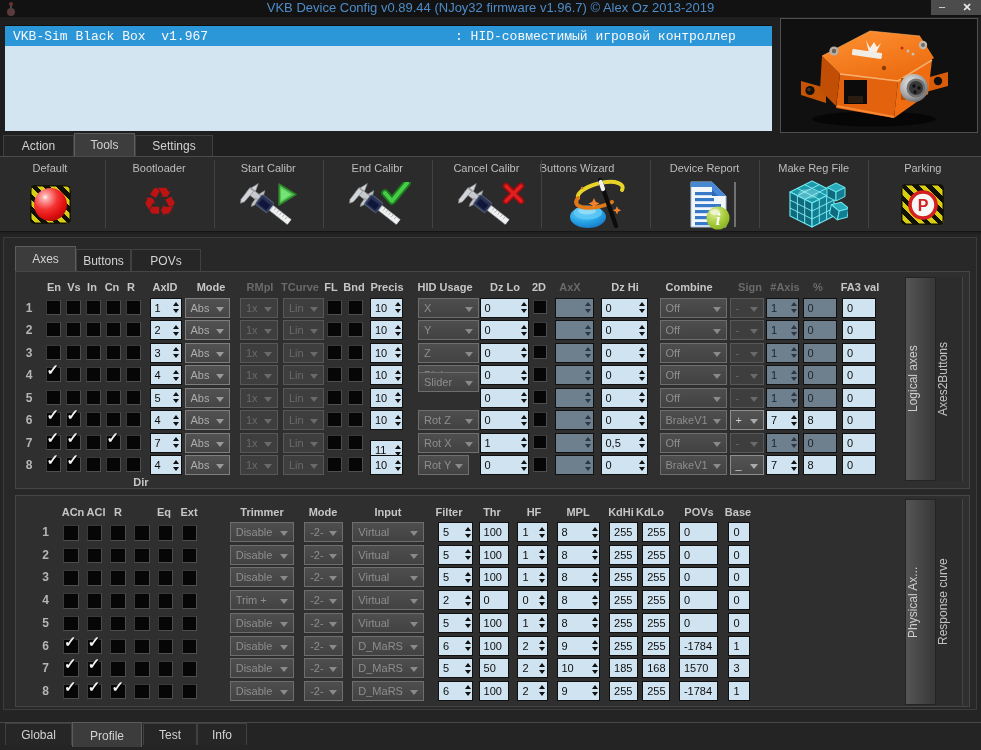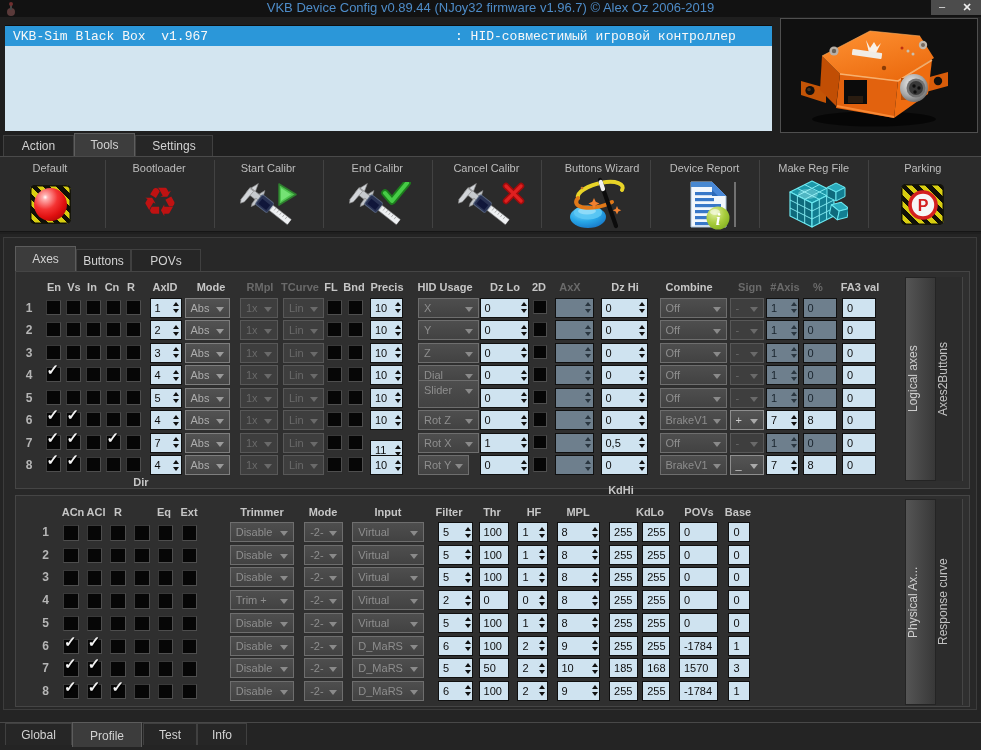--- a/index.html
+++ b/index.html
@@ -13,21 +13,21 @@
 .dd{position:absolute;background:linear-gradient(#4f4f4f,#424242);border:1px solid #7a7a7a;font-size:11px;padding:3px 0 0 5px}
 .dar{position:absolute;right:5px;top:8px;width:0;height:0;border-left:4px solid transparent;border-right:4px solid transparent;border-top:5px solid #9a9a9a}
 .hd{position:absolute;width:120px;text-align:center;font-size:11px;font-weight:bold;letter-spacing:0}
 .rl{position:absolute;width:30px;text-align:center;font-size:12px;font-weight:bold;color:#b5b5b5}
 .tab{position:absolute;background:#262626;border:1px solid #404040;border-bottom:none;color:#d2d2d2;font-size:12px;text-align:center}
 .vt{position:absolute;writing-mode:vertical-rl;transform:rotate(180deg);text-align:center;font-size:12px;color:#cdcdcd}
 .lbl{position:absolute;text-align:center;font-size:11px;color:#bdbdbd}
 
 </style></head><body>
 <div class="ab" style="left:0;top:0;width:981px;height:17px;background:#121212"></div>
-<div class="ab" style="left:0;top:0;width:981px;height:17px;text-align:center;font-size:13px;color:#4e8cc8;padding-top:0px">VKB Device Config v0.89.44 (NJoy32 firmware v1.96.7) © Alex Oz 2006-2019</div>
+<div class="ab" style="left:0;top:0;width:981px;height:17px;text-align:center;font-size:13px;color:#4e8cc8;padding-top:0px">VKB Device Config v0.89.44 (NJoy32 firmware v1.96.7) © Alex Oz 2013-2019</div>
 <svg class="ab" style="left:3px;top:1px" width="15" height="15">
     <circle cx="8" cy="11" r="4" fill="#5a3a3a"></circle>
     <rect x="7" y="2" width="2" height="7" fill="#444"></rect>
     <circle cx="8" cy="3" r="2" fill="#703030"></circle>
   </svg>
 <div class="ab" style="left:931px;top:0;width:50px;height:15px;background:#4c4c4c"></div>
 <div class="ab" style="left:934px;top:0px;width:16px;height:15px;color:#e8e8e8;font-size:11px;text-align:center">–</div>
 <div class="ab" style="left:959px;top:1px;width:16px;height:15px;color:#ececec;font-size:11px;font-weight:bold;text-align:center">✕</div>
 <div class="ab" style="left:5px;top:25px;width:767px;height:106px;background:#d3e5f0;border-top:1px solid #101010"></div>
 <div class="ab" style="left:5px;top:26px;width:767px;height:20px;background:#2b97d9"></div>
@@ -81,21 +81,21 @@
 </svg>
 <div class="tab" style="left:3px;top:135px;width:71px;height:21px;padding-top:3px">Action</div>
 <div class="tab" style="left:74px;top:133px;width:61px;height:23px;padding-top:4px;background:#3d3d3d;border-color:#5e5e5e;z-index:2">Tools</div>
 <div class="tab" style="left:135px;top:135px;width:78px;height:21px;padding-top:3px">Settings</div>
 <div class="ab" style="left:0;top:156px;width:981px;height:76px;background:#2b2b2b;border-top:1px solid #4a4a4a;border-bottom:1px solid #161616"></div>
 <div class="lbl" style="left:-5px;top:162px;width:110px">Default</div>
 <div class="lbl" style="left:104.1px;top:162px;width:110px">Bootloader</div>
 <div class="lbl" style="left:213.2px;top:162px;width:110px">Start Calibr</div>
 <div class="lbl" style="left:322.3px;top:162px;width:110px">End Calibr</div>
 <div class="lbl" style="left:431.4px;top:162px;width:110px">Cancel Calibr</div>
-<div class="lbl" style="left:547px;top:162px;width:110px">Buttons Wizard</div>
+<div class="lbl" style="left:522px;top:162px;width:110px">Buttons Wizard</div>
 <div class="lbl" style="left:649.6px;top:162px;width:110px">Device Report</div>
 <div class="lbl" style="left:758.7px;top:162px;width:110px">Make Reg File</div>
 <div class="lbl" style="left:867.8px;top:162px;width:110px">Parking</div>
 <div class="ab" style="left:104.6px;top:160px;width:1px;height:68px;background:#424242"></div>
 <div class="ab" style="left:213.7px;top:160px;width:1px;height:68px;background:#424242"></div>
 <div class="ab" style="left:322.8px;top:160px;width:1px;height:68px;background:#424242"></div>
 <div class="ab" style="left:431.9px;top:160px;width:1px;height:68px;background:#424242"></div>
 <div class="ab" style="left:541px;top:160px;width:1px;height:68px;background:#424242"></div>
 <div class="ab" style="left:650.1px;top:160px;width:1px;height:68px;background:#424242"></div>
 <div class="ab" style="left:759.2px;top:160px;width:1px;height:68px;background:#424242"></div>
@@ -392,21 +392,21 @@
 <div class="cb" style="left:85.5px;top:389.74px;width:15px;height:15px"></div>
 <div class="cb" style="left:105.5px;top:389.74px;width:15px;height:15px"></div>
 <div class="cb" style="left:125.5px;top:389.74px;width:15px;height:15px"></div>
 <div class="fld" style="left:149.5px;top:387.74px;width:32px;height:20px">5<i class="ua" style="left:22.5px;top:3.5px;border-bottom-color:#101010"></i><i class="da" style="left:22.5px;bottom:3.5px;border-top-color:#101010"></i></div>
 <div class="dd" style="left:184.5px;top:387.74px;width:45.5px;height:20px;background:linear-gradient(#525252,#454545);border-color:#7e7e7e;color:#acacac">Abs<i class="dar" style="border-top-color:#9a9a9a"></i></div>
 <div class="dd" style="left:240px;top:387.74px;width:38px;height:20px;background:#3e3e3e;border-color:#585858;color:#6a6a6a">1x<i class="dar" style="border-top-color:#6a6a6a"></i></div>
 <div class="dd" style="left:283px;top:387.74px;width:41px;height:20px;background:#3e3e3e;border-color:#585858;color:#6a6a6a">Lin<i class="dar" style="border-top-color:#6a6a6a"></i></div>
 <div class="cb" style="left:326.5px;top:389.74px;width:15px;height:15px"></div>
 <div class="cb" style="left:347.5px;top:389.74px;width:15px;height:15px"></div>
 <div class="fld" style="left:370px;top:387.74px;width:33px;height:20px">10<i class="ua" style="left:23.5px;top:3.5px;border-bottom-color:#101010"></i><i class="da" style="left:23.5px;bottom:3.5px;border-top-color:#101010"></i></div>
-<div class="dd" style="left:418px;top:380px;width:61px;height:28px;background:linear-gradient(#4e4e4e,#424242);border-color:#6e6e6e;color:#8e8e8e">Slider<i class="dar" style="border-top-color:#8a8a8a"></i></div>
+<div class="dd" style="left:418px;top:372px;width:61px;height:20px;background:linear-gradient(#4e4e4e,#424242);border-color:#6e6e6e;color:#8e8e8e">Slider<i class="dar" style="border-top-color:#8a8a8a"></i></div>
 <div class="fld" style="left:479.5px;top:387.74px;width:49.5px;height:20px">0<i class="ua" style="left:40px;top:3.5px;border-bottom-color:#101010"></i><i class="da" style="left:40px;bottom:3.5px;border-top-color:#101010"></i></div>
 <div class="cb" style="left:532.5px;top:389.74px;width:14.5px;height:14.5px"></div>
 <div class="dis" style="left:555px;top:387.74px;width:38.5px;height:20px">
     <i class="ua" style="left:29px;top:3.5px;border-bottom-color:#2a3640"></i>
     <i class="da" style="left:29px;bottom:3.5px;border-top-color:#2a3640"></i>
   </div>
 <div class="fld" style="left:600.5px;top:387.74px;width:47px;height:20px">0<i class="ua" style="left:37.5px;top:3.5px;border-bottom-color:#101010"></i><i class="da" style="left:37.5px;bottom:3.5px;border-top-color:#101010"></i></div>
 <div class="dd" style="left:659.5px;top:387.74px;width:67px;height:20px;background:linear-gradient(#4e4e4e,#424242);border-color:#6e6e6e;color:#8e8e8e">Off<i class="dar" style="border-top-color:#8a8a8a"></i></div>
 <div class="dd" style="left:729.5px;top:387.74px;width:34px;height:20px;background:#3e3e3e;border-color:#585858;color:#6a6a6a">-<i class="dar" style="border-top-color:#6a6a6a"></i></div>
 <div class="dis" style="left:766px;top:387.74px;width:33px;height:20px">1<i class="ua" style="left:23.5px;top:3.5px;border-bottom-color:#2a3640"></i><i class="da" style="left:23.5px;bottom:3.5px;border-top-color:#2a3640"></i></div>
@@ -503,21 +503,21 @@
 <div class="hd" style="left:81px;top:476px;color:#c6c6c6">Dir</div>
 <div class="hd" style="left:104px;top:506px;color:#c6c6c6">Eq</div>
 <div class="hd" style="left:129px;top:506px;color:#c6c6c6">Ext</div>
 <div class="hd" style="left:202px;top:506px;color:#c6c6c6">Trimmer</div>
 <div class="hd" style="left:263px;top:506px;color:#c6c6c6">Mode</div>
 <div class="hd" style="left:328px;top:506px;color:#c6c6c6">Input</div>
 <div class="hd" style="left:389px;top:506px;color:#c6c6c6">Filter</div>
 <div class="hd" style="left:432px;top:506px;color:#c6c6c6">Thr</div>
 <div class="hd" style="left:474px;top:506px;color:#c6c6c6">HF</div>
 <div class="hd" style="left:518px;top:506px;color:#c6c6c6">MPL</div>
-<div class="hd" style="left:561px;top:484px;color:#c6c6c6">KdHi</div>
+<div class="hd" style="left:561px;top:506px;color:#c6c6c6">KdHi</div>
 <div class="hd" style="left:590px;top:506px;color:#c6c6c6">KdLo</div>
 <div class="hd" style="left:639px;top:506px;color:#c6c6c6">POVs</div>
 <div class="hd" style="left:678px;top:506px;color:#c6c6c6">Base</div>
 <div class="rl" style="left:30.5px;top:525px">1</div>
 <div class="cb" style="left:63px;top:525px;width:15.5px;height:15.5px"></div>
 <div class="cb" style="left:86.7px;top:525px;width:15.5px;height:15.5px"></div>
 <div class="cb" style="left:110.4px;top:525px;width:15.5px;height:15.5px"></div>
 <div class="cb" style="left:134.1px;top:525px;width:15.5px;height:15.5px"></div>
 <div class="cb" style="left:157.8px;top:525px;width:15.5px;height:15.5px"></div>
 <div class="cb" style="left:181.5px;top:525px;width:15.5px;height:15.5px"></div>

